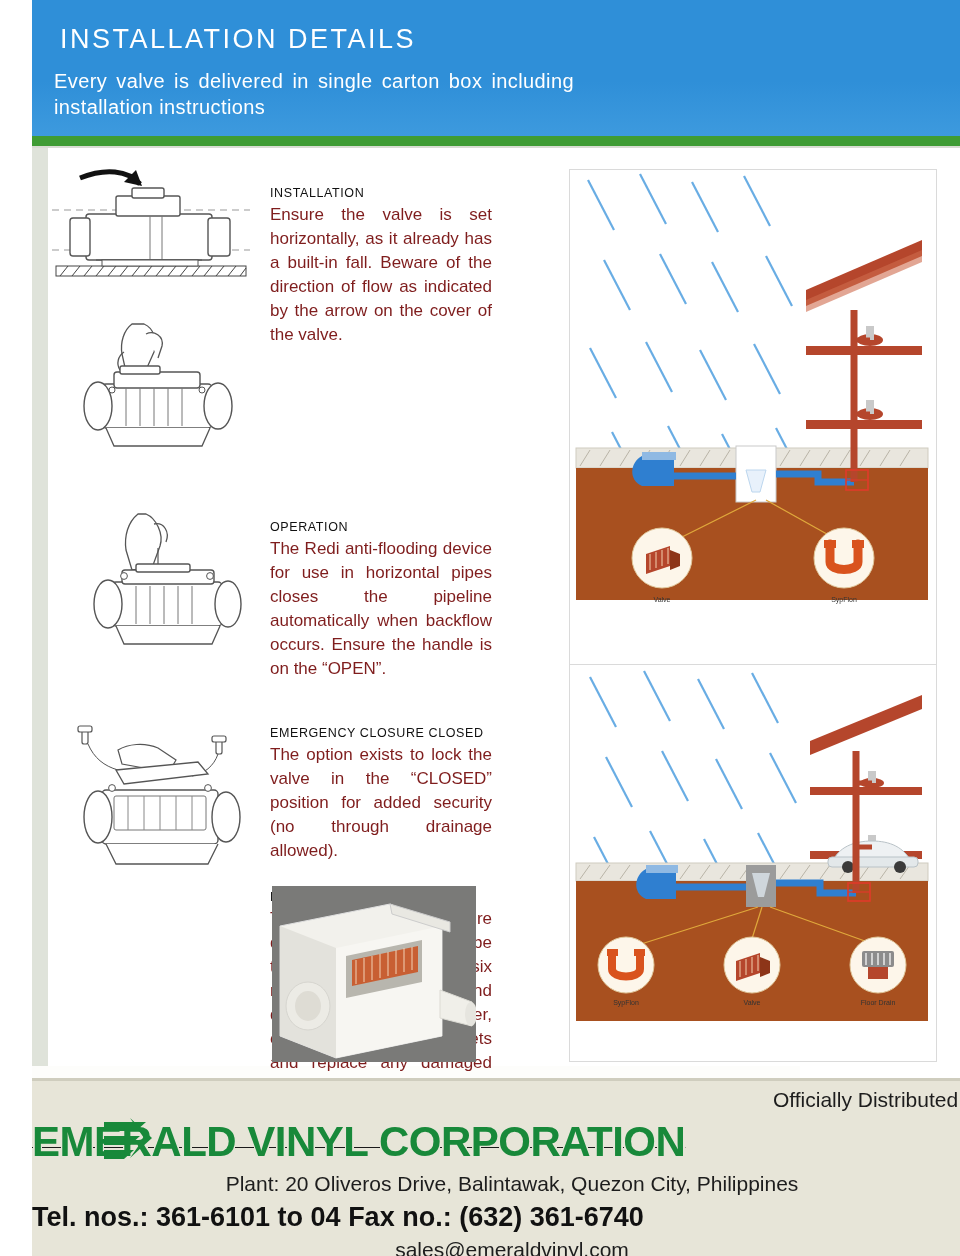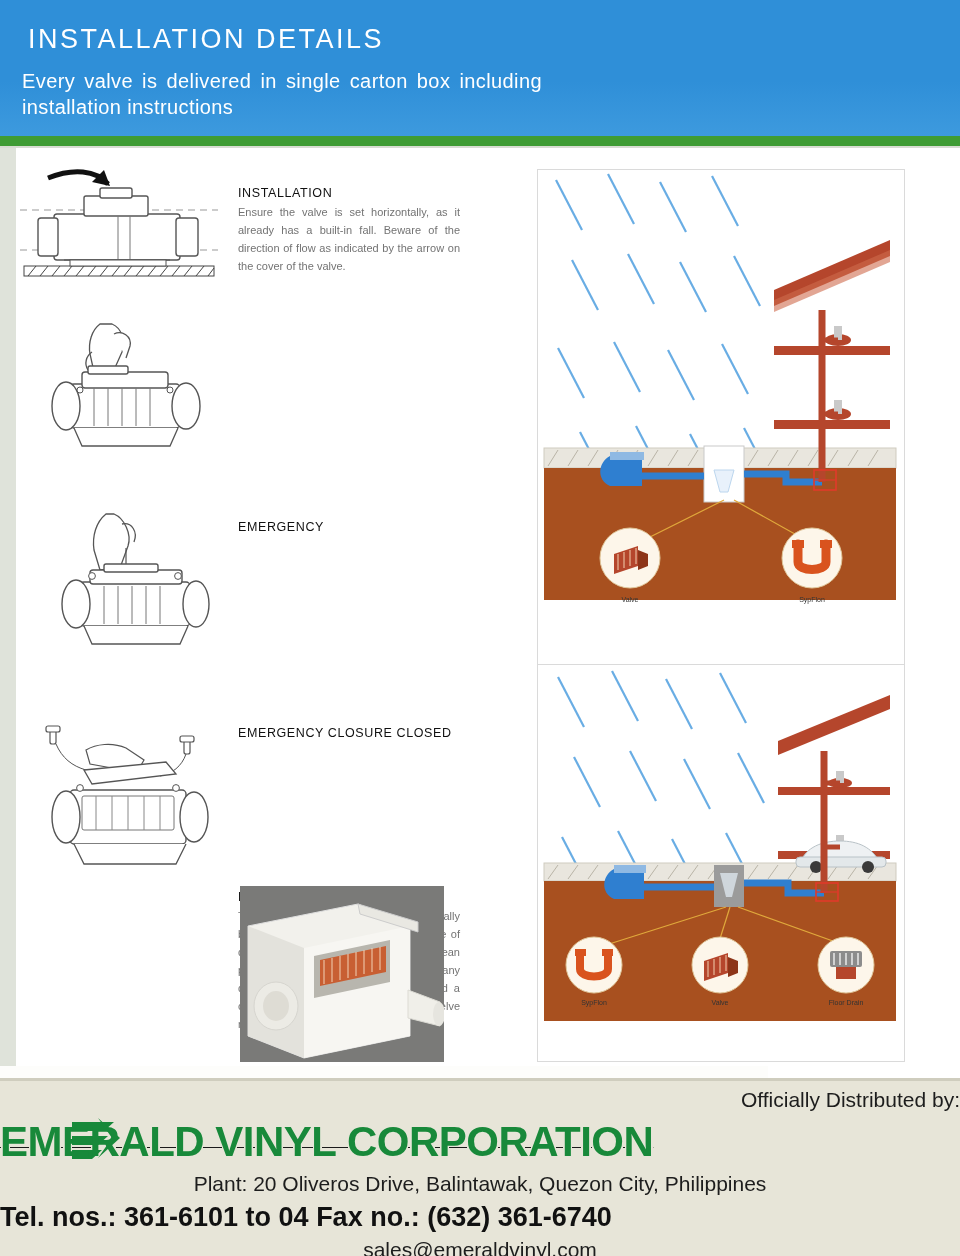--- a/index.html
+++ b/index.html
@@ -3,21 +3,21 @@
 <meta charset="utf-8">
 <style>
   html,body{margin:0;padding:0;}
   body{
     width:960px;height:1256px;overflow:hidden;
     background:#ffffff;
     font-family:"Liberation Sans", sans-serif;
     color:#1a1a1a;
     position:relative;
   }
-  .page{position:relative;width:768px;height:1256px;background:#fdfdfb;}
+  .page{position:relative;width:768px;height:1256px;background:#fdfdfb;margin-left:32px;}
 
   
   .header{
     position:absolute;left:0;top:0;width:960px;height:136px;
     background:linear-gradient(180deg,#2f8fd8 0%,#2f8fd8 60%,#3d9ade 100%);
   }
   .header-title{
     position:absolute;left:28px;top:24px;
     font-size:27px;letter-spacing:2.5px;color:#ffffff;font-weight:400;
   }
@@ -32,21 +32,21 @@
   .header-rule2{
     position:absolute;left:0;top:146px;width:960px;height:14px;background:#d8dcd2;
   }
 
   
   .body-area{position:absolute;left:0;top:148px;width:960px;height:918px;background:#ffffff;}
   .left-strip{position:absolute;left:0;top:0;width:16px;height:918px;background:#dfe3da;}
   .step-figure{position:absolute;}
   .step-text{position:absolute;width:222px;}
   .step-title{font-size:12.5px;letter-spacing:.6px;color:#111;margin-bottom:3px;}
-  .step-body{font-size:11px;line-height:18px;color:#737373;text-align:justify;}
+  .step-body{font-size:17px;line-height:24px;color:#7f1d1d;text-align:justify;}
 
   svg{display:block;}
 
   
   .photo{
     position:absolute;left:240px;top:898px;width:204px;height:168px;
     background:#6d6d6d;overflow:hidden;
   }
 
   
@@ -159,21 +159,22 @@
           <line x1="92" y1="72" x2="92" y2="110"></line>
           <line x1="106" y1="72" x2="106" y2="110"></line>
           <line x1="120" y1="72" x2="120" y2="110"></line>
         </g>
         <path d="M44 112 L52 130 L140 130 L148 112" fill="#fff" stroke="#555" stroke-width="1.3"></path>
         <circle cx="50" cy="74" r="3" fill="#fff" stroke="#555"></circle>
         <circle cx="140" cy="74" r="3" fill="#fff" stroke="#555"></circle>
       </svg>
     </div>
     <div class="step-text" style="left:238px;top:372px;">
-      <div class="step-title">EMERGENCY</div>
+      <div class="step-title">OPERATION</div>
+      <div class="step-body">The Redi anti-flooding device for use in horizontal pipes closes the pipeline automatically when backflow occurs. Ensure the handle is on the “OPEN”.</div>
     </div>
 
     <div class="step-figure" style="left:34px;top:360px;">
       <svg width="195" height="150" viewBox="0 0 195 150">
         <path d="M72 6 C62 14, 58 28, 60 42 L66 62 L86 60 L94 38 C98 26, 90 10, 80 6 Z" fill="#fff" stroke="#555" stroke-width="1.3"></path>
         <path d="M88 16 C98 14, 104 24, 100 34" fill="none" stroke="#555" stroke-width="1.3"></path>
         <line x1="92" y1="40" x2="92" y2="62" stroke="#555" stroke-width="1.2"></line>
         <rect x="46" y="74" width="110" height="44" rx="4" fill="#fff" stroke="#555" stroke-width="1.4"></rect>
         <ellipse cx="42" cy="96" rx="14" ry="24" fill="#fff" stroke="#555" stroke-width="1.4"></ellipse>
         <ellipse cx="162" cy="96" rx="13" ry="23" fill="#fff" stroke="#555" stroke-width="1.4"></ellipse>
@@ -186,20 +187,21 @@
           <line x1="112" y1="78" x2="112" y2="116"></line>
           <line x1="126" y1="78" x2="126" y2="116"></line>
         </g>
         <path d="M50 118 L58 136 L146 136 L154 118" fill="#fff" stroke="#555" stroke-width="1.3"></path>
         <circle cx="58" cy="68" r="3.4" fill="#fff" stroke="#555"></circle>
         <circle cx="144" cy="68" r="3.4" fill="#fff" stroke="#555"></circle>
       </svg>
     </div>
     <div class="step-text" style="left:238px;top:578px;">
       <div class="step-title">EMERGENCY CLOSURE CLOSED</div>
+      <div class="step-body">The option exists to lock the valve in the “CLOSED” position for added security (no through drainage allowed).</div>
     </div>
 
     <div class="step-figure" style="left:26px;top:570px;">
       <svg width="205" height="160" viewBox="0 0 205 160">
 
         <g stroke="#555" stroke-width="1.2" fill="#fff">
           <rect x="24" y="12" width="6" height="14" rx="2"></rect>
           <rect x="20" y="8" width="14" height="6" rx="2"></rect>
           <rect x="158" y="22" width="6" height="14" rx="2"></rect>
           <rect x="154" y="18" width="14" height="6" rx="2"></rect>

